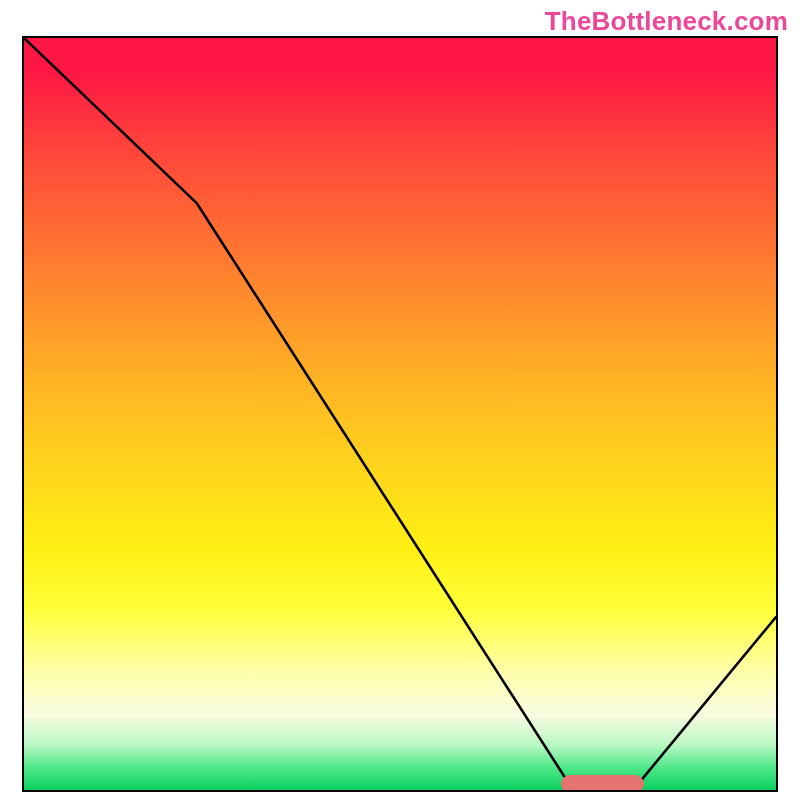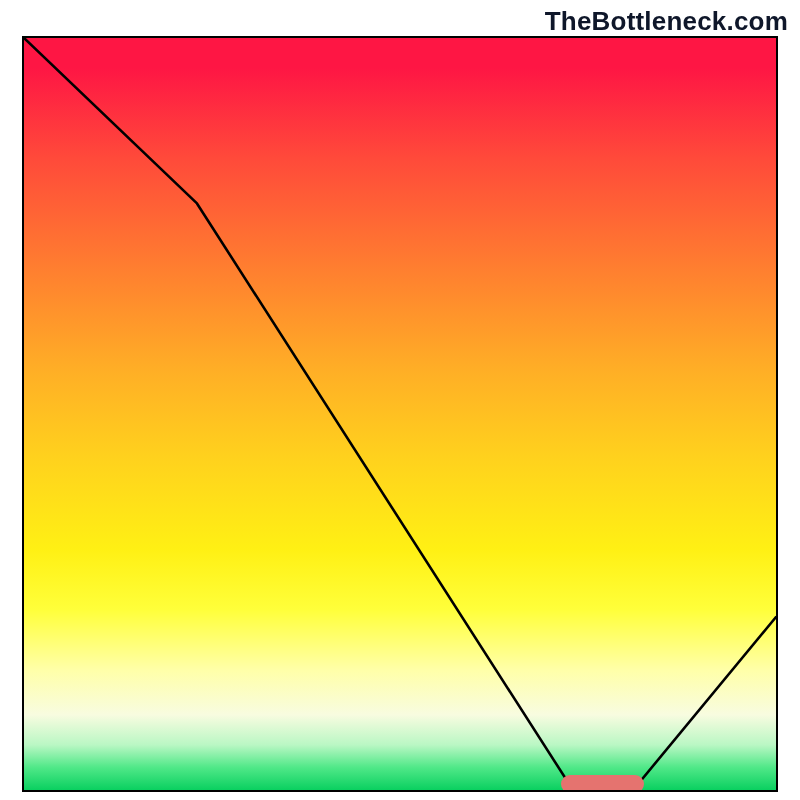--- a/index.html
+++ b/index.html
@@ -14,21 +14,21 @@
     position: relative;
     width: 800px;
     height: 800px;
   }
   .watermark {
     position: absolute;
     top: 6px;
     right: 12px;
     font-size: 26px;
     font-weight: 600;
-    color: #0f172a;
+    color: #ec4899;
     letter-spacing: 0.2px;
     z-index: 10;
   }
   .plot-area {
     position: absolute;
     left: 22px;
     top: 36px;
     width: 756px;
     height: 756px;
     background: linear-gradient(to bottom,

